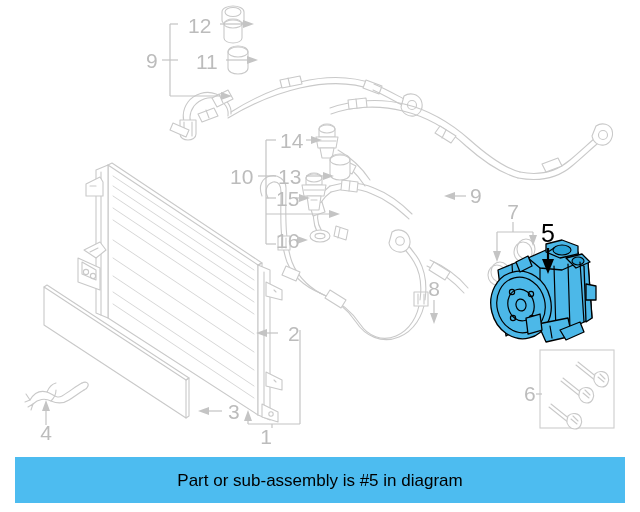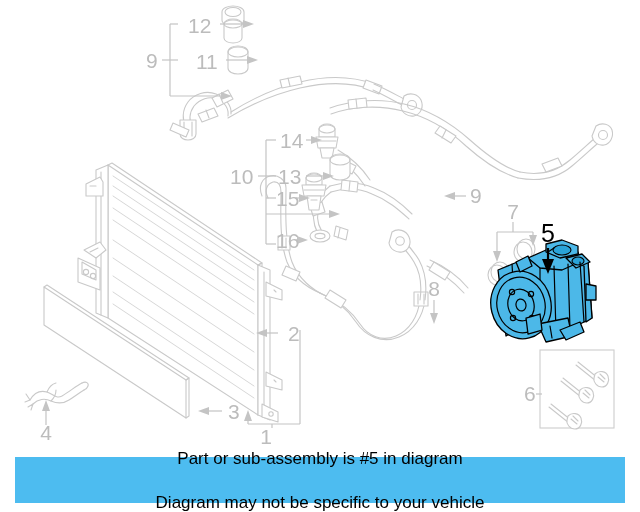--- a/index.html
+++ b/index.html
@@ -364,16 +364,15 @@
       <text class="callout" x="278" y="184" text-anchor="start">13</text>
       <text class="callout" x="280" y="148" text-anchor="start">14</text>
       <text class="callout" x="276" y="206" text-anchor="start">15</text>
       <text class="callout" x="276" y="248" text-anchor="start">16</text>
     </g>
 
   </svg>
 
   <div id="note-banner">
     <div class="note-line">Part or sub-assembly is #5 in diagram</div>
-    <div class="note-line">Diagram may not be specific to your vehicle</div>
   </div>
 
 </div>
 
 </body></html>

